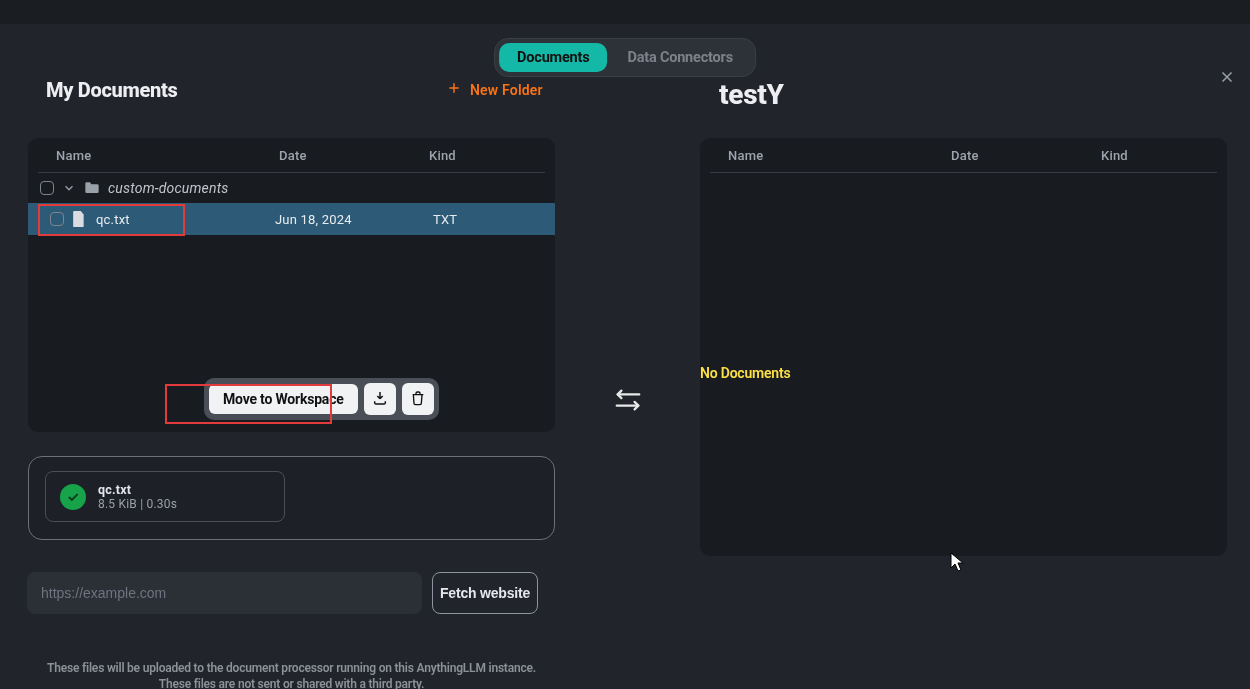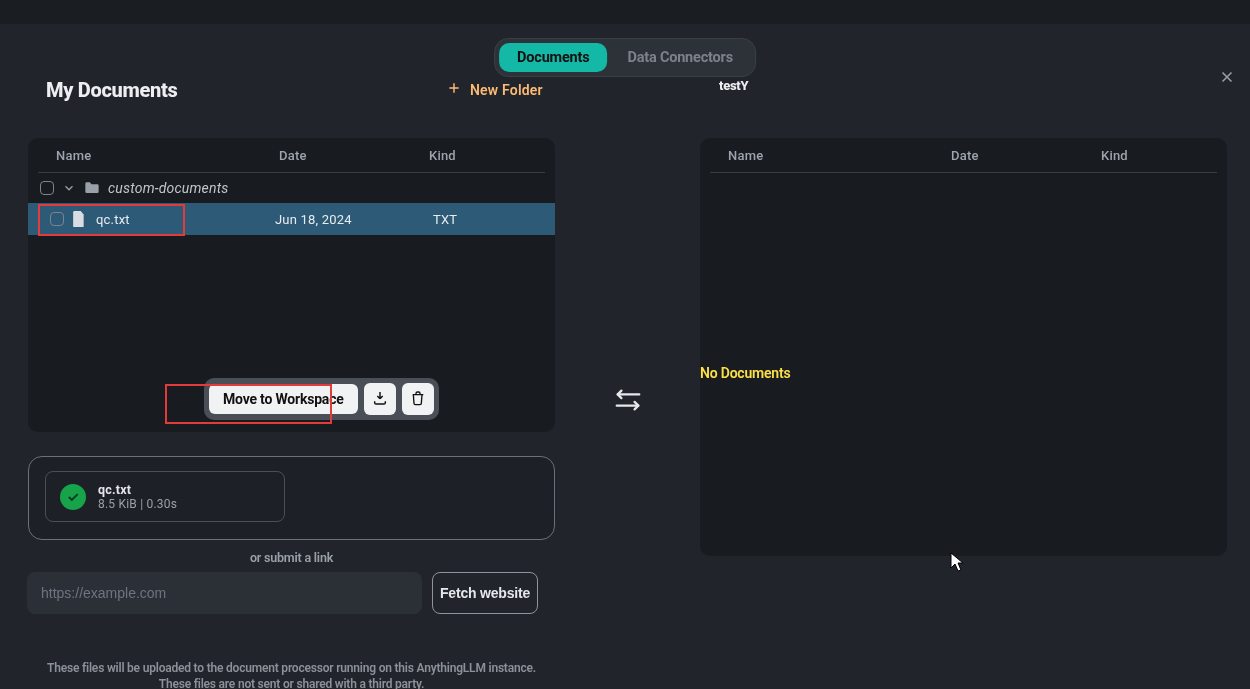--- a/index.html
+++ b/index.html
@@ -13,23 +13,23 @@
   .tab { padding: 6px 18px; border-radius: 10px; font-weight: 700; color: #7c828b; cursor: pointer; font-size: 14.5px; letter-spacing: -0.2px; }
   .tab.active { background: #14b8a6; color: #111; }
 
   .close-x { position: absolute; right: 14px; top: 44px; width: 18px; height: 18px; color: #9aa0a7; cursor: pointer; }
   .close-x svg { width: 18px; height: 18px; }
 
   .content { position: absolute; left: 0; right: 0; top: 24px; bottom: 0; background: #21252b; }
 
   .titles { position: absolute; top: 54px; left: 0; right: 0; }
   .title-left { position: absolute; left: 46px; top: 0; font-size: 20px; font-weight: 800; color: #eeeef2; letter-spacing: -0.3px; }
-  .new-folder { position: absolute; left: 446px; top: 2px; display: flex; align-items: center; gap: 8px; color: #fdba74; cursor: pointer; font-weight: 600; font-size: 14px; }
+  .new-folder { position: absolute; left: 446px; top: 2px; display: flex; align-items: center; gap: 8px; color: #f97316; cursor: pointer; font-weight: 600; font-size: 14px; }
   .new-folder svg { width: 16px; height: 16px; }
-  .title-right { position: absolute; left: 719px; top: 0; font-size: 13px; font-weight: 800; color: #eeeef2; letter-spacing: -0.3px; }
+  .title-right { position: absolute; left: 719px; top: 0; font-size: 28px; font-weight: 800; color: #eeeef2; letter-spacing: -0.3px; }
 
   
   .panel-left, .panel-right { position: absolute; background: #181b20; border-radius: 10px; }
   .panel-left  { left: 28px;  top: 114px; width: 527px; height: 294px; }
   .panel-right { left: 700px; top: 114px; width: 527px; height: 418px; }
 
   .hdr { display: flex; align-items: center; height: 34px; padding: 0 16px 0 28px; color: #9ea4ad; font-weight: 500; font-size: 13px; }
   .col-name { flex: 1; }
   .col-date { width: 150px; text-align: left; }
   .col-kind { width: 110px; text-align: left; }
@@ -192,21 +192,20 @@
             <path d="M5 12l5 5L20 7"></path>
           </svg>
       </div>
       <div>
         <div class="chip-name">qc.txt</div>
         <div class="chip-meta">8.5 KiB | 0.30s</div>
       </div>
     </div>
   </div>
 
-  <div class="or-link">or submit a link</div>
 
   <div class="url-row">
     <input class="url-input" placeholder="https://example.com" style="">
     <button class="fetch-btn">Fetch website</button>
   </div>
 
   <div class="disclaimer">
     <span>These files will be uploaded to the document processor running on this AnythingLLM instance.</span><br>
     <span>These files are not sent or shared with a third party.</span>
   </div>

